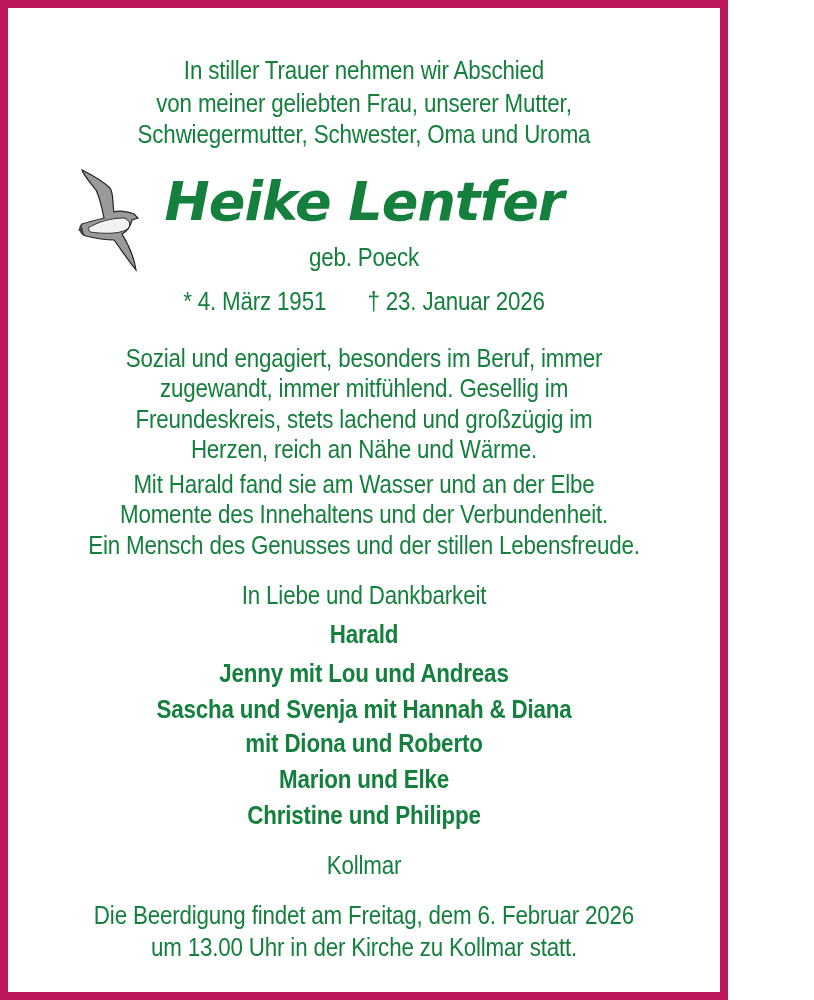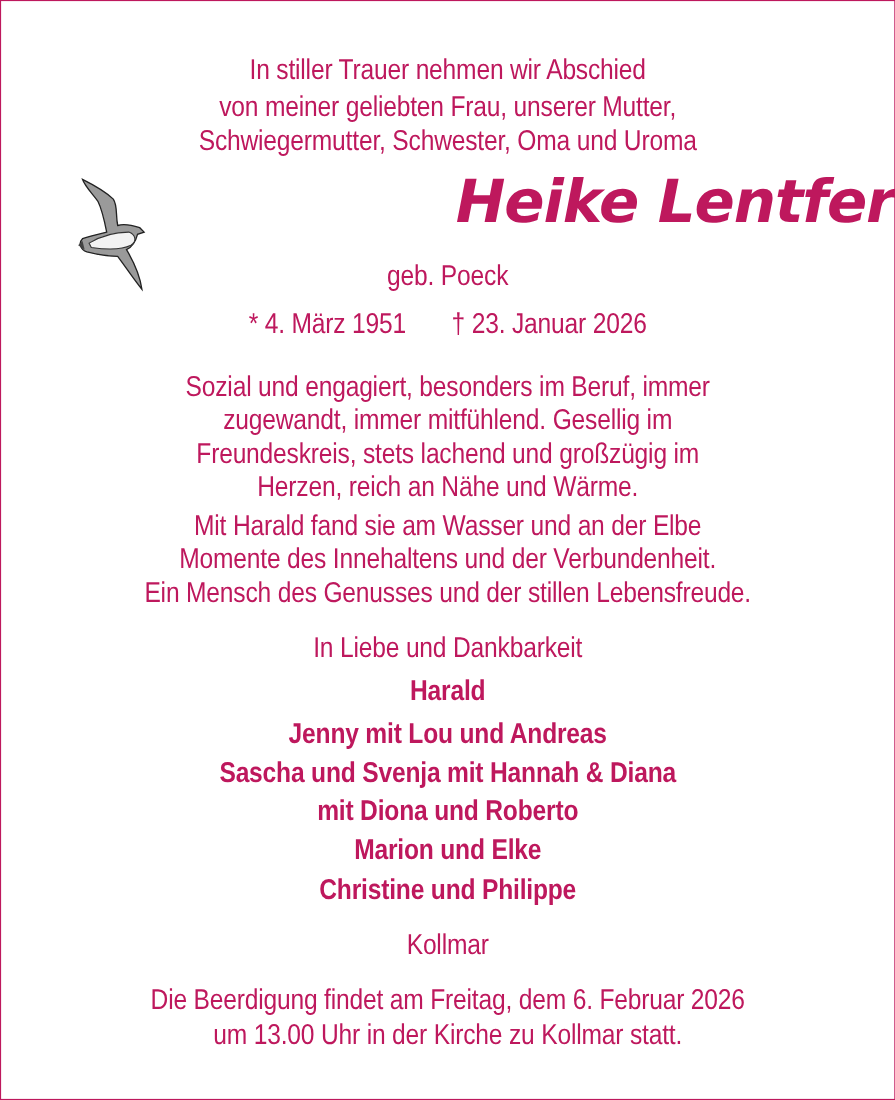--- a/index.html
+++ b/index.html
@@ -1,23 +1,23 @@
 <!DOCTYPE html>
 <html><head>
   <meta charset="utf-8">
   <style>
     html, body { margin: 0; padding: 0; background: #ffffff; }
     body { width: 814px; height: 1000px; overflow: hidden; }
     .frame {
       position: relative;
       box-sizing: border-box;
-      width: 814px; height: 1000px;
-      border: 1px solid #be185d;
+      width: 728px; height: 1000px;
+      border: 8px solid #be185d;
       background: #ffffff;
-      color: #be185d;
+      color: #15803d;
       font-family: "Liberation Sans", "DejaVu Sans", sans-serif;
       text-align: center;
     }
     .line { position: absolute; left: 0; right: 0; white-space: nowrap; }
     .cond { font-family: "Liberation Sans", sans-serif; font-size: 26px; transform: scaleX(0.86); transform-origin: center; letter-spacing: -0.2px; }
     .name {
       font-family: "DejaVu Sans", sans-serif;
       font-weight: bold; font-style: italic;
       font-size: 54px; letter-spacing: -1px;
     }
@@ -32,21 +32,21 @@
   <div class="line cond" style="top:47px;">In stiller Trauer nehmen wir Abschied</div>
   <div class="line cond" style="top:80px;">von meiner geliebten Frau, unserer Mutter,</div>
   <div class="line cond" style="top:111px;">Schwiegermutter, Schwester, Oma und Uroma</div>
 
   <svg class="bird" viewBox="0 0 80 105">
     <path d="M8 2 C20 8,30 14,36 20 C40 26,38 34,40 44 C46 42,54 44,60 46 L64 50 L58 52 C56 60,52 64,48 66 C54 76,60 88,62 102 C54 92,46 80,40 72 C30 72,20 70,12 68 C6 66,4 60,8 56 C14 54,22 52,30 50 C28 40,26 30,22 22 C16 14,10 8,8 2 Z" fill="#9a9a9a" stroke="#222" stroke-width="1.2"></path>
     <path d="M14 60 C24 54,36 50,50 50 C56 52,58 58,52 62 C44 66,30 66,16 64 Z" fill="#f2f2f2" stroke="#333" stroke-width="1"></path>
     <path d="M8 58 L4 62 L10 66 Z" fill="#444"></path>
   </svg>
 
-  <div class="line name" style="top:151px;text-align:right;">Heike Lentfer</div>
+  <div class="line name" style="top:162px;">Heike Lentfer</div>
 
   <div class="line cond" style="top:234px;">geb. Poeck</div>
 
   <div class="line cond" style="top:278px;">
     <span>* 4. März 1951</span>
     <span style="display:inline-block;width:34px;"></span>
     <span>† 23. Januar 2026</span>
   </div>
 
   <div class="line cond" style="top:335px;">Sozial und engagiert, besonders im Beruf, immer</div>

